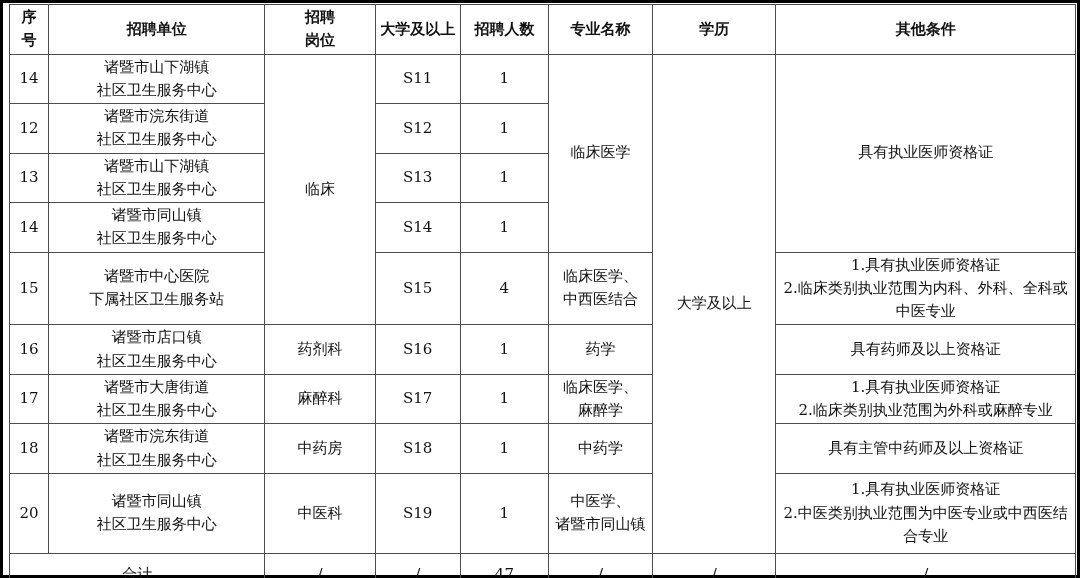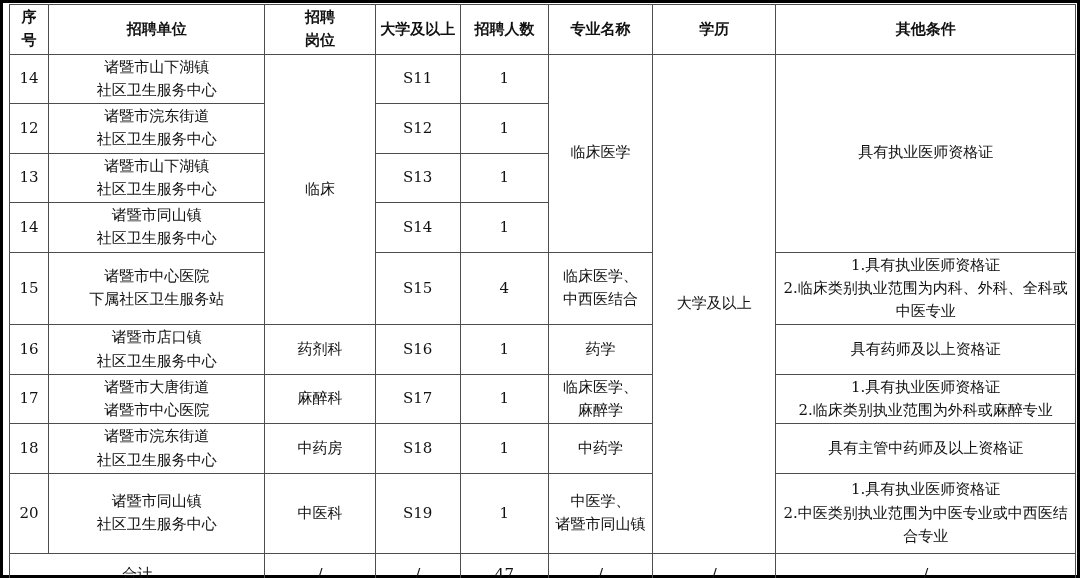--- a/index.html
+++ b/index.html
@@ -113,21 +113,21 @@
       <td>药剂科</td>
       <td>S16</td>
       <td>1</td>
       <td>药学</td>
       <td class="cond">具有药师及以上资格证</td>
     </tr>
 
     <tr style="height:46px">
       <td>17</td>
       <td>诸暨市大唐街道
-诸暨市中心医院</td>
+社区卫生服务中心</td>
       <td>麻醉科</td>
       <td>S17</td>
       <td>1</td>
       <td>临床医学、
 麻醉学</td>
       <td class="cond">1.具有执业医师资格证
 2.临床类别执业范围为外科或麻醉专业</td>
     </tr>
 
     <tr style="height:48px">

